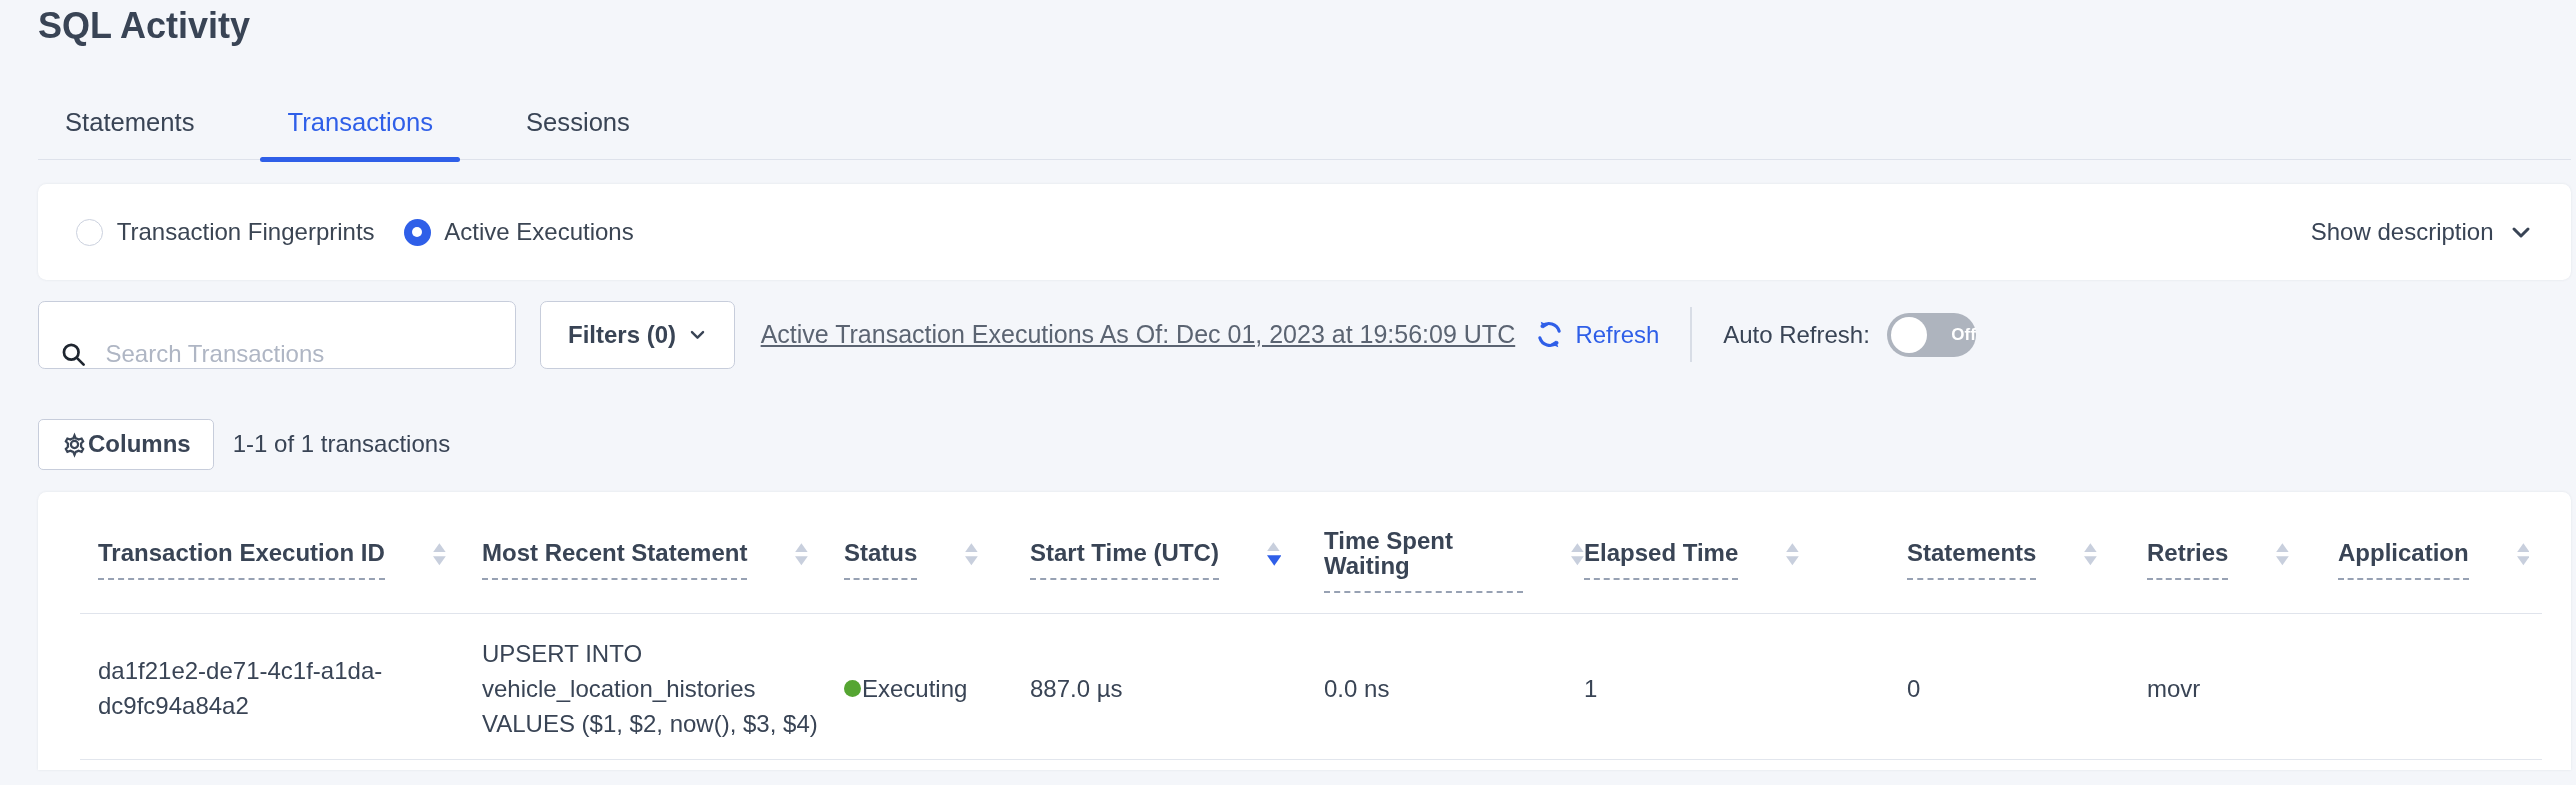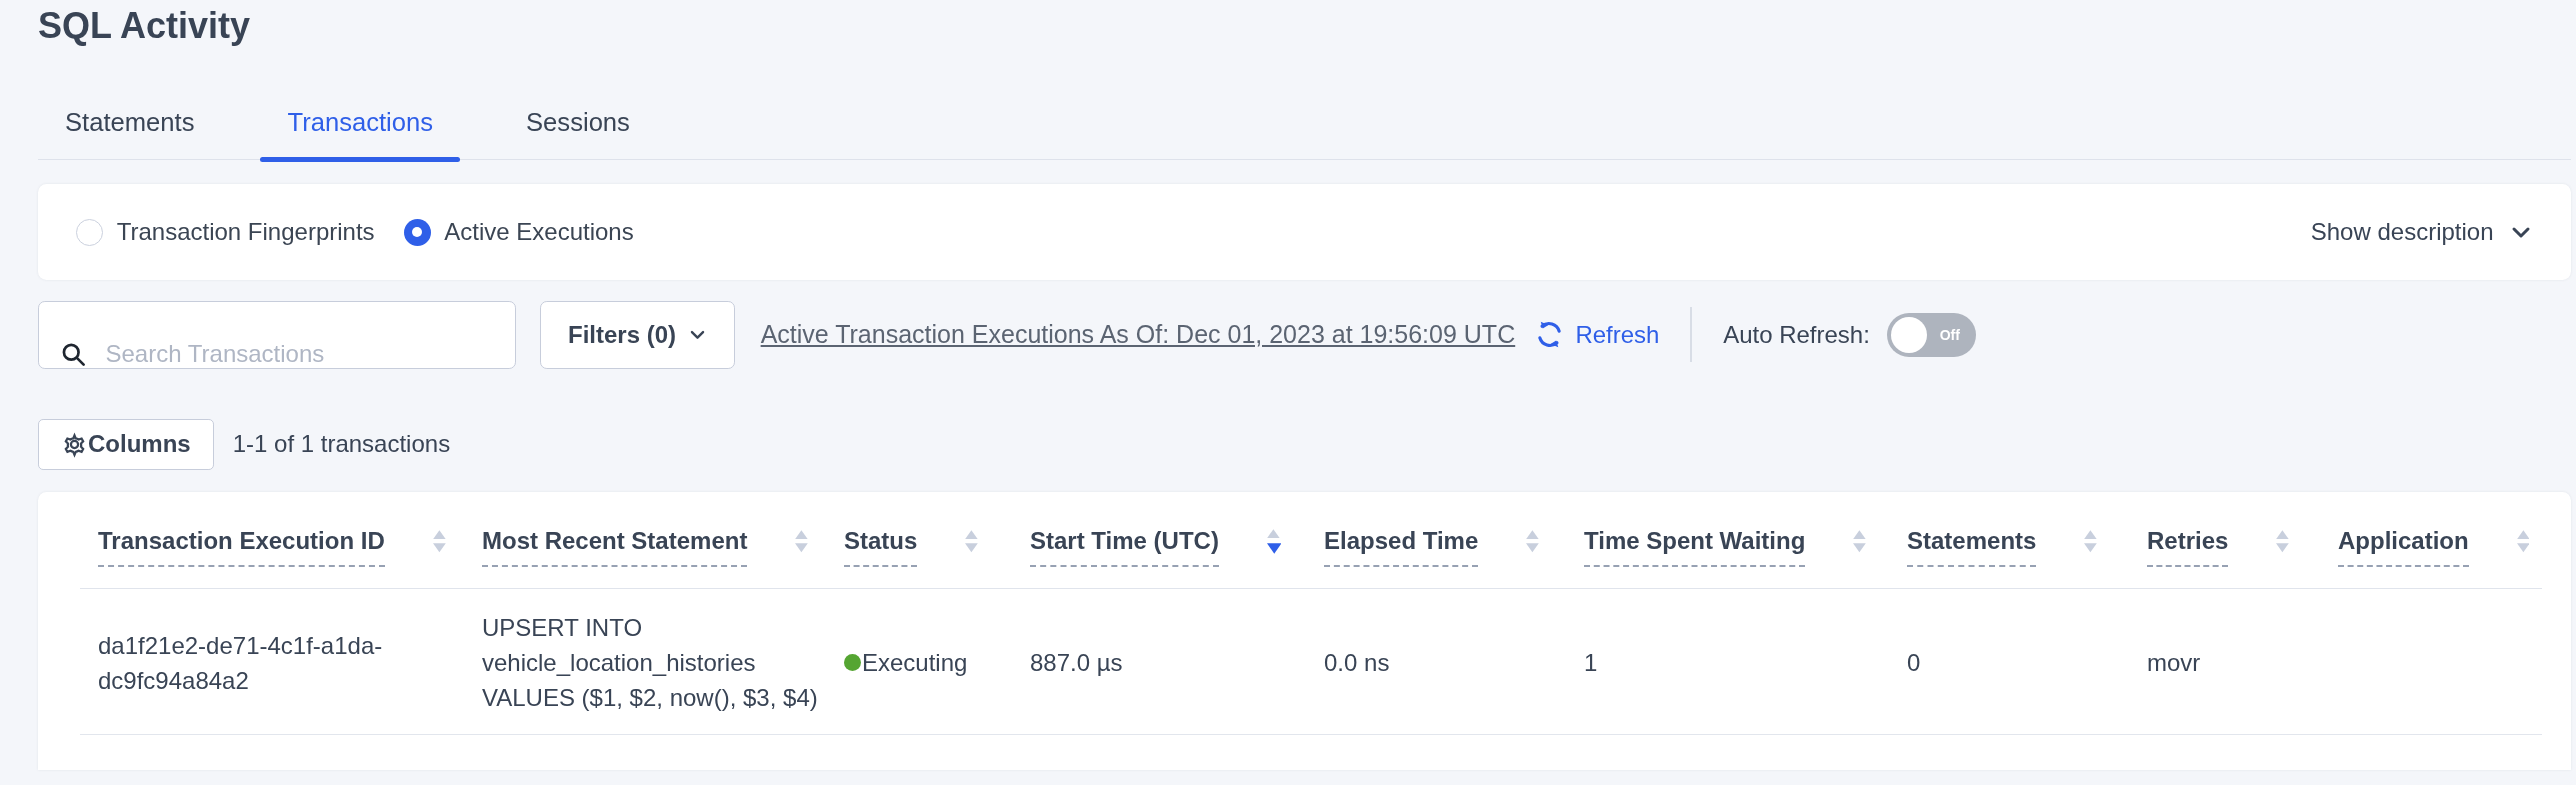--- a/index.html
+++ b/index.html
@@ -37,21 +37,21 @@
   .search-box input { border:none; outline:none; flex:1; margin-left:19px; font-size:24px; font-family:"Liberation Sans",sans-serif; color:#394455; background:transparent; }
   .search-box input::placeholder { color:#AFB6C4; }
   .filters-btn { background:#fff; border:1.7px solid #C7CDDB; border-radius:6.8px; display:flex; align-items:center; gap:12px; padding:0 27px; font-size:24px; font-weight:700; color:#394455; cursor:pointer; margin-right:25.6px; }
   .asof-wrap { display:flex; align-items:center; }
   .asof-text { font-size:25px; color:#5B6472;text-decoration:underline; }
   .refresh-link { display:flex; align-items:center; gap:10.2px; margin-left:19px; color:#2F5FE8; font-size:24px; cursor:pointer; }
   .vline { width:1.7px; background:#D8DDE6; margin:6.8px 31px; }
   .auto-refresh-label { font-size:24px; color:#394455; align-self:center; }
   .toggle { margin-left:17px; align-self:center; width:89px; height:44px; border-radius:22px; background:#AEB4BE; position:relative; cursor:pointer; }
   .toggle .knob { position:absolute; left:4.3px; top:4.3px; width:36px; height:36px; border-radius:50%; background:#fff; }
-  .toggle .state { position:absolute; right:16px; top:50%; transform:translateY(-50%); color:#fff; font-size:14px; font-weight:700; }
+  .toggle .state { position:absolute; right:0; top:50%; transform:translateY(-50%); color:#fff; font-size:17px; font-weight:700; }
 
   
   .columns-row { margin-top:50px; height:51px; display:flex; align-items:center; }
   .columns-btn { height:51px; background:#fff; border:1.7px solid #C7CDDB; border-radius:5.1px; display:flex; align-items:center; gap:0; padding:0 22px; font-size:24px; font-weight:700; color:#394455; cursor:pointer; }
   .count-text { margin-left:19px; font-size:24px; color:#394455; }
 
   
   .table-card { margin-top:22px; background:#fff; border-radius:8.5px 8.5px 0 0; box-shadow:0 0 2.6px rgba(60,70,90,.10); height:278px; overflow:hidden; }
   .tgrid { display:grid; grid-template-columns:384px 362px 186px 294px 260px 323px 240px 191px 1fr; padding-left:60px; padding-right:25.6px; }
   .thead { padding-top:36px; }
@@ -192,32 +192,32 @@
         <span class="sort">
           <svg class="arrow-up" width="12.8" height="9.4" viewBox="0 0 14 10">
               <polygon points="7,0 14,10 0,10"></polygon>
             </svg>
           <svg class="arrow-down" width="14.5" height="11" viewBox="0 0 14 10">
               <polygon points="0,0 14,0 7,10"></polygon>
             </svg>
         </span>
       </div>
       <div class="th">
+        <span class="th-label">Time Spent Waiting</span>
+        <span class="sort">
+          <svg class="arrow-up" width="12.8" height="9.4" viewBox="0 0 14 10">
+              <polygon points="7,0 14,10 0,10"></polygon>
+            </svg>
+          <svg class="arrow-down" width="12.8" height="9.4" viewBox="0 0 14 10">
+              <polygon points="0,0 14,0 7,10"></polygon>
+            </svg>
+        </span>
+      </div>
+      <div class="th">
         <span class="th-label">Elapsed Time</span>
-        <span class="sort">
-          <svg class="arrow-up" width="12.8" height="9.4" viewBox="0 0 14 10">
-              <polygon points="7,0 14,10 0,10"></polygon>
-            </svg>
-          <svg class="arrow-down" width="12.8" height="9.4" viewBox="0 0 14 10">
-              <polygon points="0,0 14,0 7,10"></polygon>
-            </svg>
-        </span>
-      </div>
-      <div class="th">
-        <span class="th-label">Time Spent Waiting</span>
         <span class="sort">
           <svg class="arrow-up" width="12.8" height="9.4" viewBox="0 0 14 10">
               <polygon points="7,0 14,10 0,10"></polygon>
             </svg>
           <svg class="arrow-down" width="12.8" height="9.4" viewBox="0 0 14 10">
               <polygon points="0,0 14,0 7,10"></polygon>
             </svg>
         </span>
       </div>
       <div class="th">

